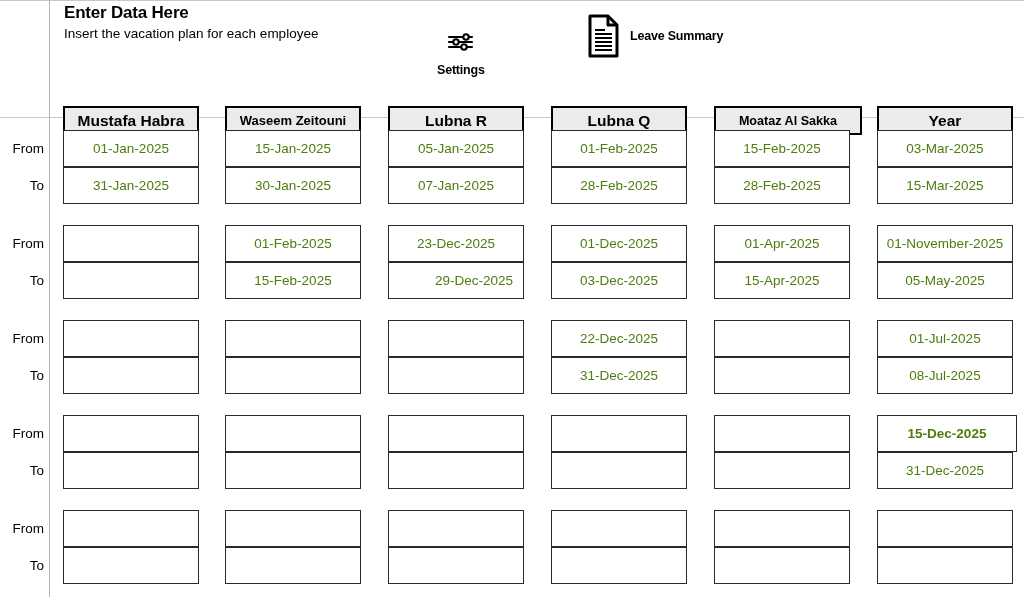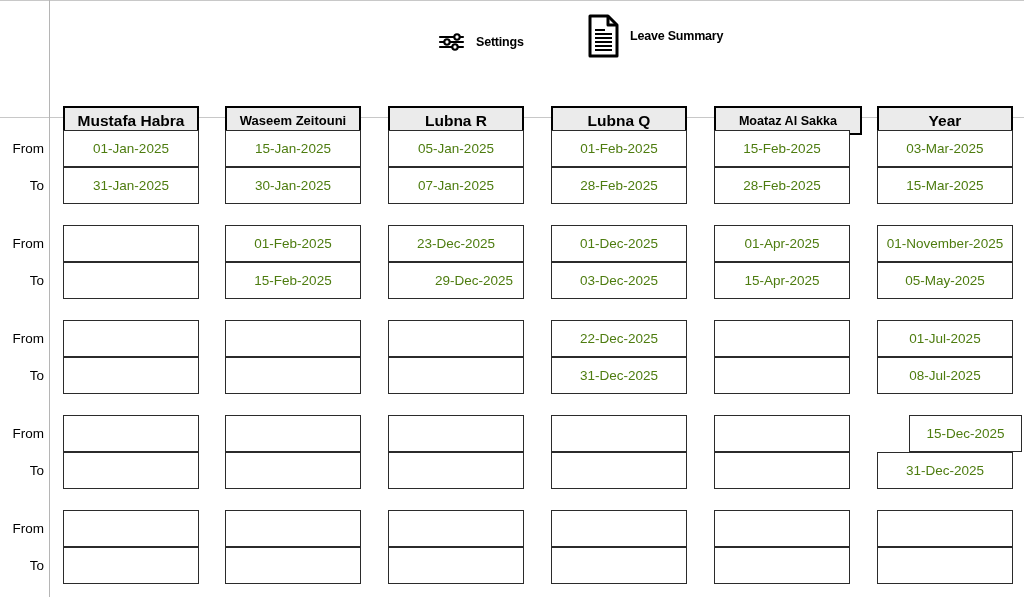--- a/index.html
+++ b/index.html
@@ -59,21 +59,21 @@
   }
 
   
   .action {
     position: absolute;
     display: flex;
     align-items: center;
     gap: 9px;
     cursor: pointer;
   }
-  #action-settings { left: 437px; top: 30px; }
+  #action-settings { left: 437px; top: 30px; flex-direction: column; }
   #action-leave    { left: 587px; top: 14px; }
   .action-label {
     font-size: 12.5px;
     font-weight: bold;
     letter-spacing: -0.2px;
   }
   .icon-box { display: block; line-height: 0; }
 
   
   .col-header {
@@ -125,20 +125,22 @@
   .cell.row-to { border-top-width: 1px; }
 </style>
 </head>
 <body>
 
 <div id="top-rule"></div>
 <div id="h-divider"></div>
 <div id="v-divider"></div>
 
 <div id="title-band">
+  <div id="page-title">Enter Data Here</div>
+  <div id="page-subtitle">Insert the vacation plan for each employee</div>
 </div>
 
 <div class="action" id="action-settings">
   <span class="icon-box">
     <svg width="30" height="24" viewBox="0 0 30 24" aria-hidden="true">
       <g stroke="#000" stroke-width="2.1" stroke-linecap="round">
         <line x1="3" y1="7" x2="26" y2="7"></line>
         <line x1="3" y1="12" x2="26" y2="12"></line>
         <line x1="3" y1="17" x2="26" y2="17"></line>
       </g>
@@ -218,21 +220,21 @@
     <div class="cell row-to" style="left: 388px; top: 357px; width: 136px;"></div>
     <div class="cell row-to" style="left: 551px; top: 357px; width: 136px;">31-Dec-2025</div>
     <div class="cell row-to" style="left: 714px; top: 357px; width: 136px;"></div>
     <div class="cell row-to" style="left: 877px; top: 357px; width: 136px;">08-Jul-2025</div>
     <div class="row-label" style="top: 415px;">From</div>
     <div class="cell" style="left: 63px; top: 415px; width: 136px;"></div>
     <div class="cell" style="left: 225px; top: 415px; width: 136px;"></div>
     <div class="cell" style="left: 388px; top: 415px; width: 136px;"></div>
     <div class="cell" style="left: 551px; top: 415px; width: 136px;"></div>
     <div class="cell" style="left: 714px; top: 415px; width: 136px;"></div>
-    <div class="cell" style="left: 909px; top: 415px; width: 113px;">15-Dec-2025</div>
+    <div class="cell" style="left: 877px; top: 415px; width: 140px; font-weight: bold;">15-Dec-2025</div>
     <div class="row-label" style="top: 452px;">To</div>
     <div class="cell row-to" style="left: 63px; top: 452px; width: 136px;"></div>
     <div class="cell row-to" style="left: 225px; top: 452px; width: 136px;"></div>
     <div class="cell row-to" style="left: 388px; top: 452px; width: 136px;"></div>
     <div class="cell row-to" style="left: 551px; top: 452px; width: 136px;"></div>
     <div class="cell row-to" style="left: 714px; top: 452px; width: 136px;"></div>
     <div class="cell row-to" style="left: 877px; top: 452px; width: 136px;">31-Dec-2025</div>
     <div class="row-label" style="top: 510px;">From</div>
     <div class="cell" style="left: 63px; top: 510px; width: 136px;"></div>
     <div class="cell" style="left: 225px; top: 510px; width: 136px;"></div>

